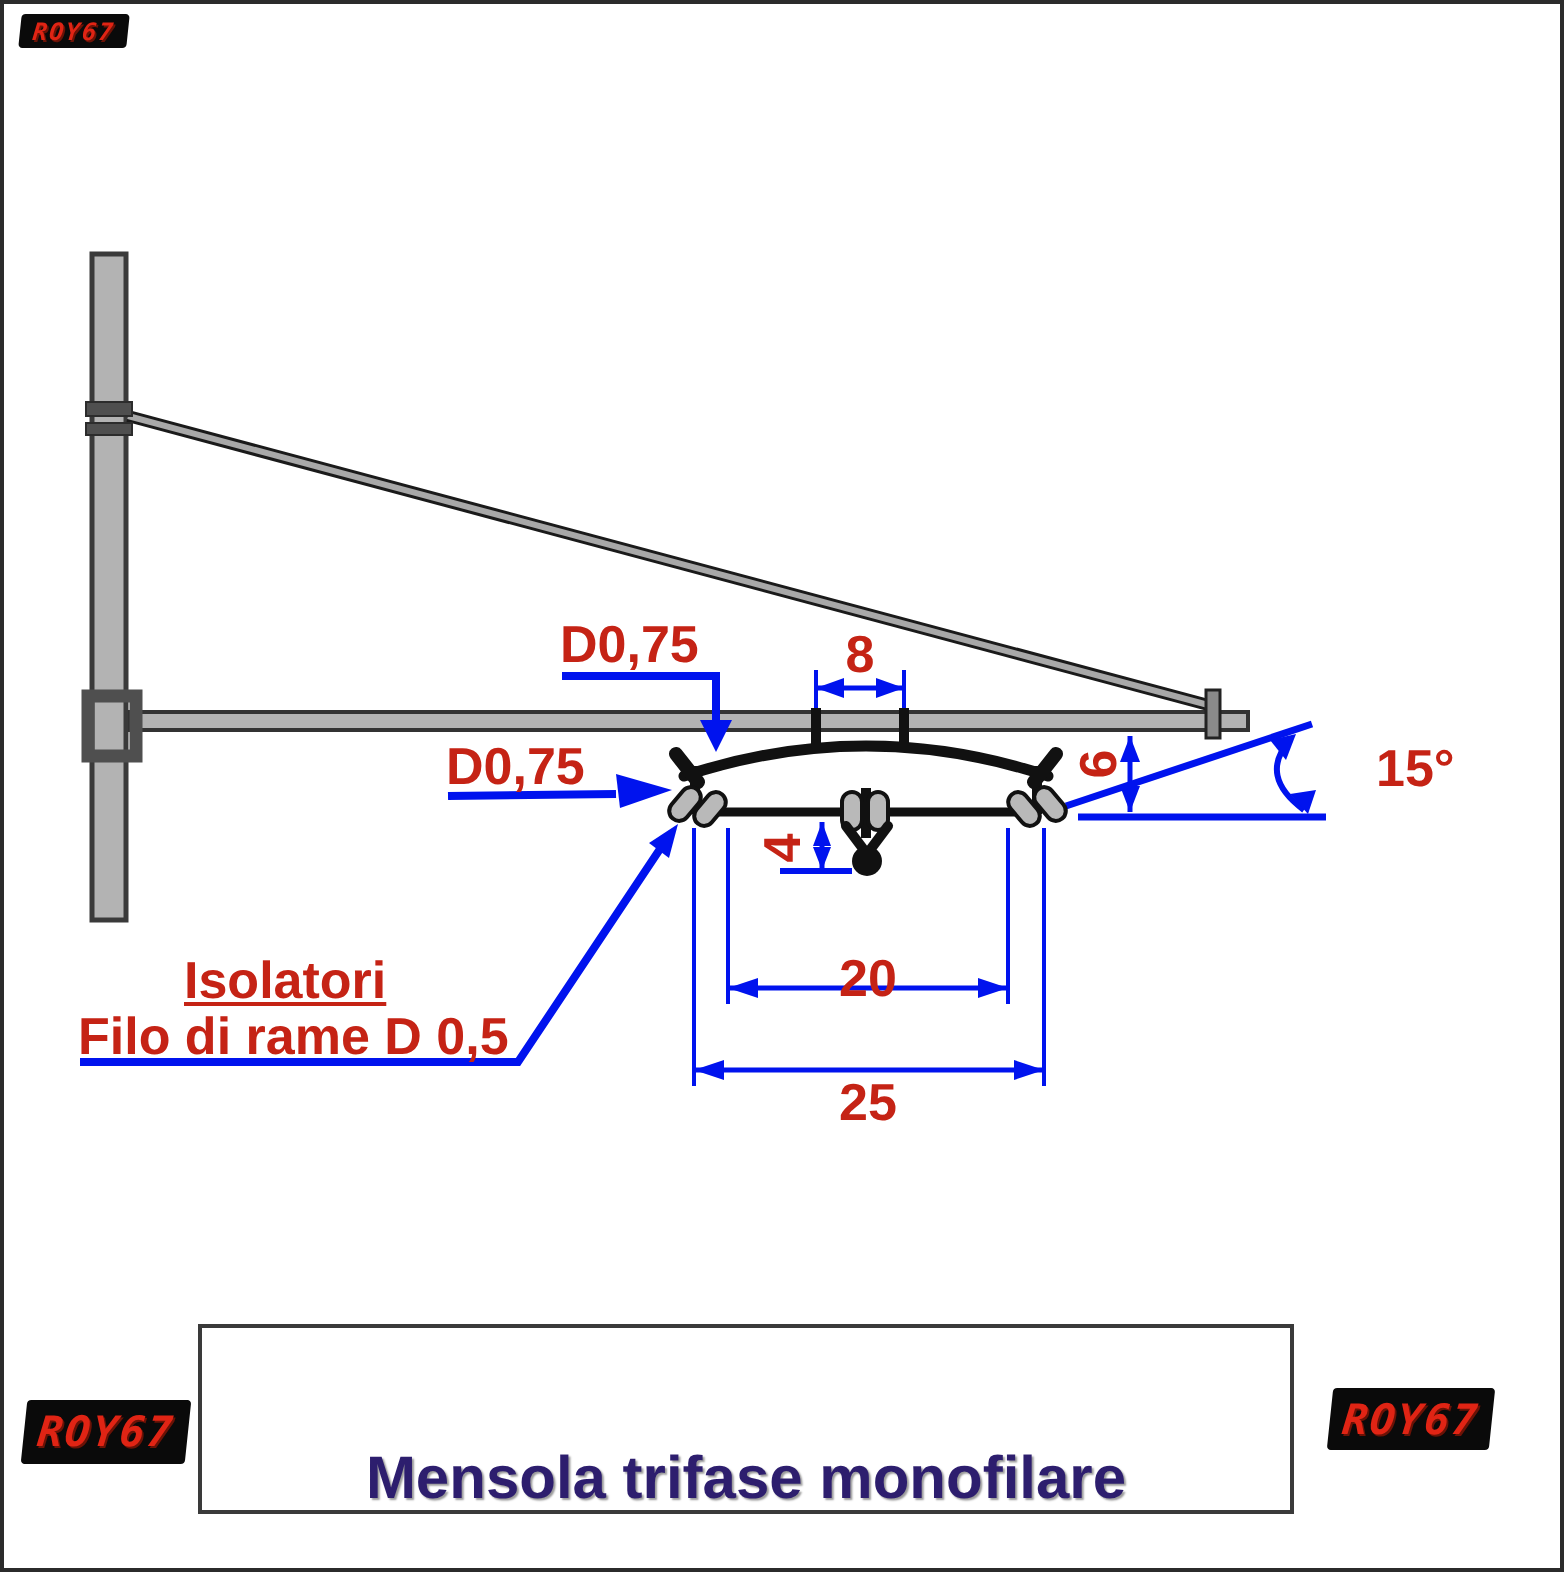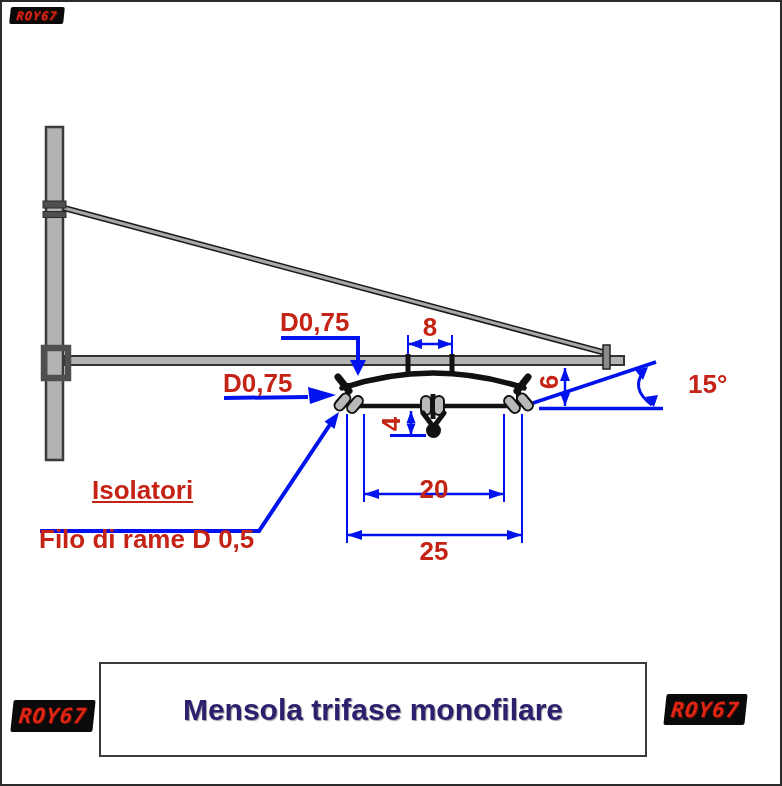--- a/index.html
+++ b/index.html
@@ -19,21 +19,21 @@
     font-weight:bold;
     font-size:26px;
     line-height:1;
     white-space:nowrap;
   }
   .lbl.center{transform:translate(-50%,-50%);}
   .lbl.rot{transform:translate(-50%,-50%) rotate(-90deg);}
   .title-box{
     position:absolute;left:97px;top:660px;width:548px;height:95px;
     box-sizing:border-box;border:2px solid #3a3a3a;background:#ffffff;
-    display:flex;flex-direction:column;align-items:center;justify-content:center;
+    display:flex;flex-direction:column;align-items:center;justify-content:flex-end;
     gap:16px;
   }
   .title-line{
     color:#2d1e6e;font-weight:bold;font-size:30px;line-height:1.05;
     text-shadow:1px 1px 1px #9a9a9a;white-space:nowrap;
   }
   .badge{
     position:absolute;background:#0a0a0a;border-radius:2px;
     display:flex;align-items:center;justify-content:center;
     color:#e02414;font-family:"DejaVu Sans Mono", monospace;
@@ -138,21 +138,21 @@
     </g>
   </svg>
 
   <div class="lbl" style="left:278px;top:307px;">D0,75</div>
   <div class="lbl" style="left:221px;top:368px;">D0,75</div>
   <div class="lbl center" style="left:428px;top:325px;">8</div>
   <div class="lbl rot" style="left:389px;top:422px;">4</div>
   <div class="lbl rot" style="left:547px;top:380px;">6</div>
   <div class="lbl" style="left:686px;top:369px;">15°</div>
   <div class="lbl" style="left:90px;top:475px;text-decoration:underline;">Isolatori</div>
-  <div class="lbl" style="left:37px;top:503px;margin-top:21px;">Filo di rame D 0,5</div>
+  <div class="lbl" style="left:37px;top:503px;">Filo di rame D 0,5</div>
   <div class="lbl center" style="left:432px;top:487px;">20</div>
   <div class="lbl center" style="left:432px;top:549px;">25</div>
 
   <div class="title-box">
     <div class="title-line">Mensola trifase monofilare</div>
   </div>
 
   <div class="badge tl">ROY67</div>
   <div class="badge bl">ROY67</div>
   <div class="badge br">ROY67</div>

